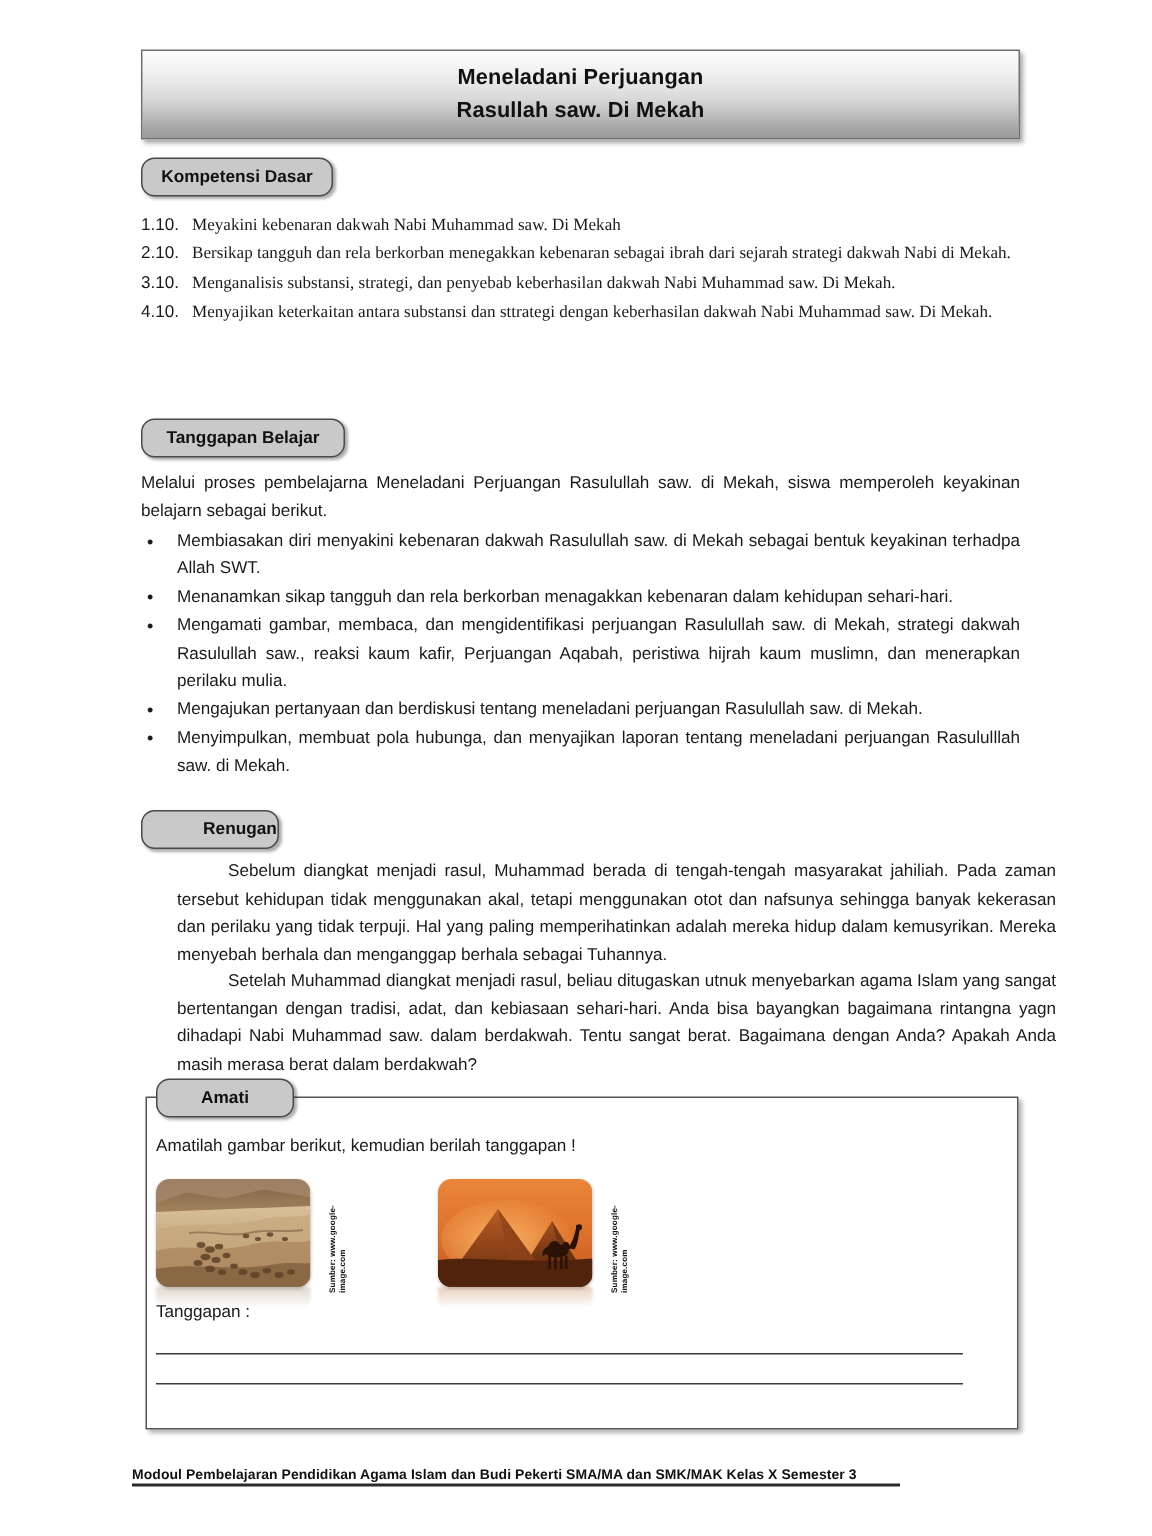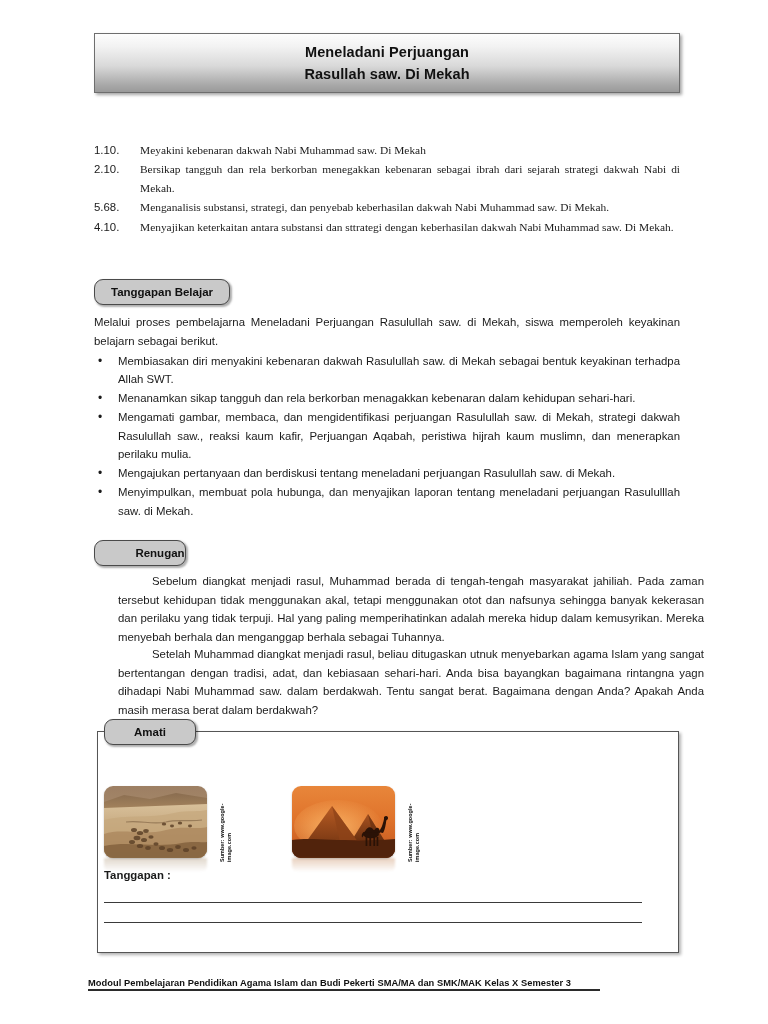--- a/index.html
+++ b/index.html
@@ -74,21 +74,20 @@
     position: absolute;
     left: 94px;
     width: 586px;
     font-size: 11.4px;
     line-height: 1.62;
   }
   .num-item {
     display: flex;
     text-align: justify;
     margin-bottom: 1px;
-    gap: 12px;
   }
   .num-key {
     flex: 0 0 34px;
     font-weight: normal;
   }
   .num-text {
     flex: 1 1 auto;
     text-align: justify;
     font-family: Liberation Serif, serif;
   }
@@ -188,21 +187,21 @@
     letter-spacing: .1px;
   }
   #caption-1 { left: 219px; top: 862px; }
   #caption-2 { left: 407px; top: 862px; }
 
   .tanggapan-label {
     position: absolute;
     left: 104px;
     top: 869px;
     font-size: 11.4px;
-    font-weight: bold;
+    font-weight: normal;
   }
   .answer-line {
     position: absolute;
     left: 104px;
     width: 538px;
     height: 0;
     border-top: 1.4px solid #3a3a3a;
   }
   #answer-line-1 { top: 902px; }
   #answer-line-2 { top: 922px; }
@@ -230,32 +229,35 @@
 </head>
 <body>
 
 <div class="page">
 
   <div class="title-banner">
     <div class="title-line">Meneladani Perjuangan</div>
     <div class="title-line">Rasullah saw. Di Mekah</div>
   </div>
 
+  <div class="pill" id="pill-kd">
+    <span>Kompetensi Dasar</span>
+  </div>
 
   <div class="num-list" style="top:141px;">
     <div class="num-item">
       <span class="num-key">1.10.</span>
       <span class="num-text">Meyakini kebenaran dakwah Nabi Muhammad saw. Di Mekah</span>
     </div>
     <div class="num-item">
       <span class="num-key">2.10.</span>
       <span class="num-text">Bersikap tangguh dan rela berkorban menegakkan kebenaran sebagai ibrah dari sejarah strategi dakwah Nabi di Mekah.</span>
     </div>
     <div class="num-item">
-      <span class="num-key">5.68.</span>
+      <span class="num-key">3.10.</span>
       <span class="num-text">Menganalisis substansi, strategi, dan penyebab keberhasilan dakwah Nabi Muhammad saw. Di Mekah.</span>
     </div>
     <div class="num-item">
       <span class="num-key">4.10.</span>
       <span class="num-text">Menyajikan keterkaitan antara substansi dan sttrategi dengan keberhasilan dakwah Nabi Muhammad saw. Di Mekah.</span>
     </div>
   </div>
 
   <div class="pill" id="pill-pb">
     <span>Tanggapan Belajar</span>
@@ -292,20 +294,21 @@
 
   <div class="para indent-first" style="top:572px;">Sebelum diangkat menjadi rasul, Muhammad berada di tengah-tengah masyarakat jahiliah. Pada zaman tersebut kehidupan tidak menggunakan akal, tetapi menggunakan otot dan nafsunya sehingga banyak kekerasan dan perilaku yang tidak terpuji. Hal yang paling memperihatinkan adalah mereka hidup dalam kemusyrikan. Mereka menyebah berhala dan menganggap berhala sebagai Tuhannya.</div>
   <div class="para indent-first" style="top:645px;">Setelah Muhammad diangkat menjadi rasul, beliau ditugaskan utnuk menyebarkan agama Islam yang sangat bertentangan dengan tradisi, adat, dan kebiasaan sehari-hari. Anda bisa bayangkan bagaimana rintangna yagn dihadapi Nabi Muhammad saw. dalam berdakwah. Tentu sangat berat. Bagaimana dengan Anda? Apakah Anda masih merasa berat dalam berdakwah?</div>
 
   <div class="amati-box"></div>
 
   <div class="pill" id="pill-amati">
     <span>Amati</span>
   </div>
 
+  <div class="amati-prompt">Amatilah gambar berikut, kemudian berilah tanggapan !</div>
 
   <div class="figure" id="figure-1">
     <svg width="103" height="72" viewBox="0 0 103 72" preserveAspectRatio="none">
       <defs>
         <linearGradient id="sky1" x1="0" y1="0" x2="0" y2="1">
           <stop offset="0%" stop-color="#9d7f63"></stop>
           <stop offset="100%" stop-color="#b59a77"></stop>
         </linearGradient>
         <linearGradient id="sand1" x1="0" y1="0" x2="0" y2="1">
           <stop offset="0%" stop-color="#d8c09a"></stop>

